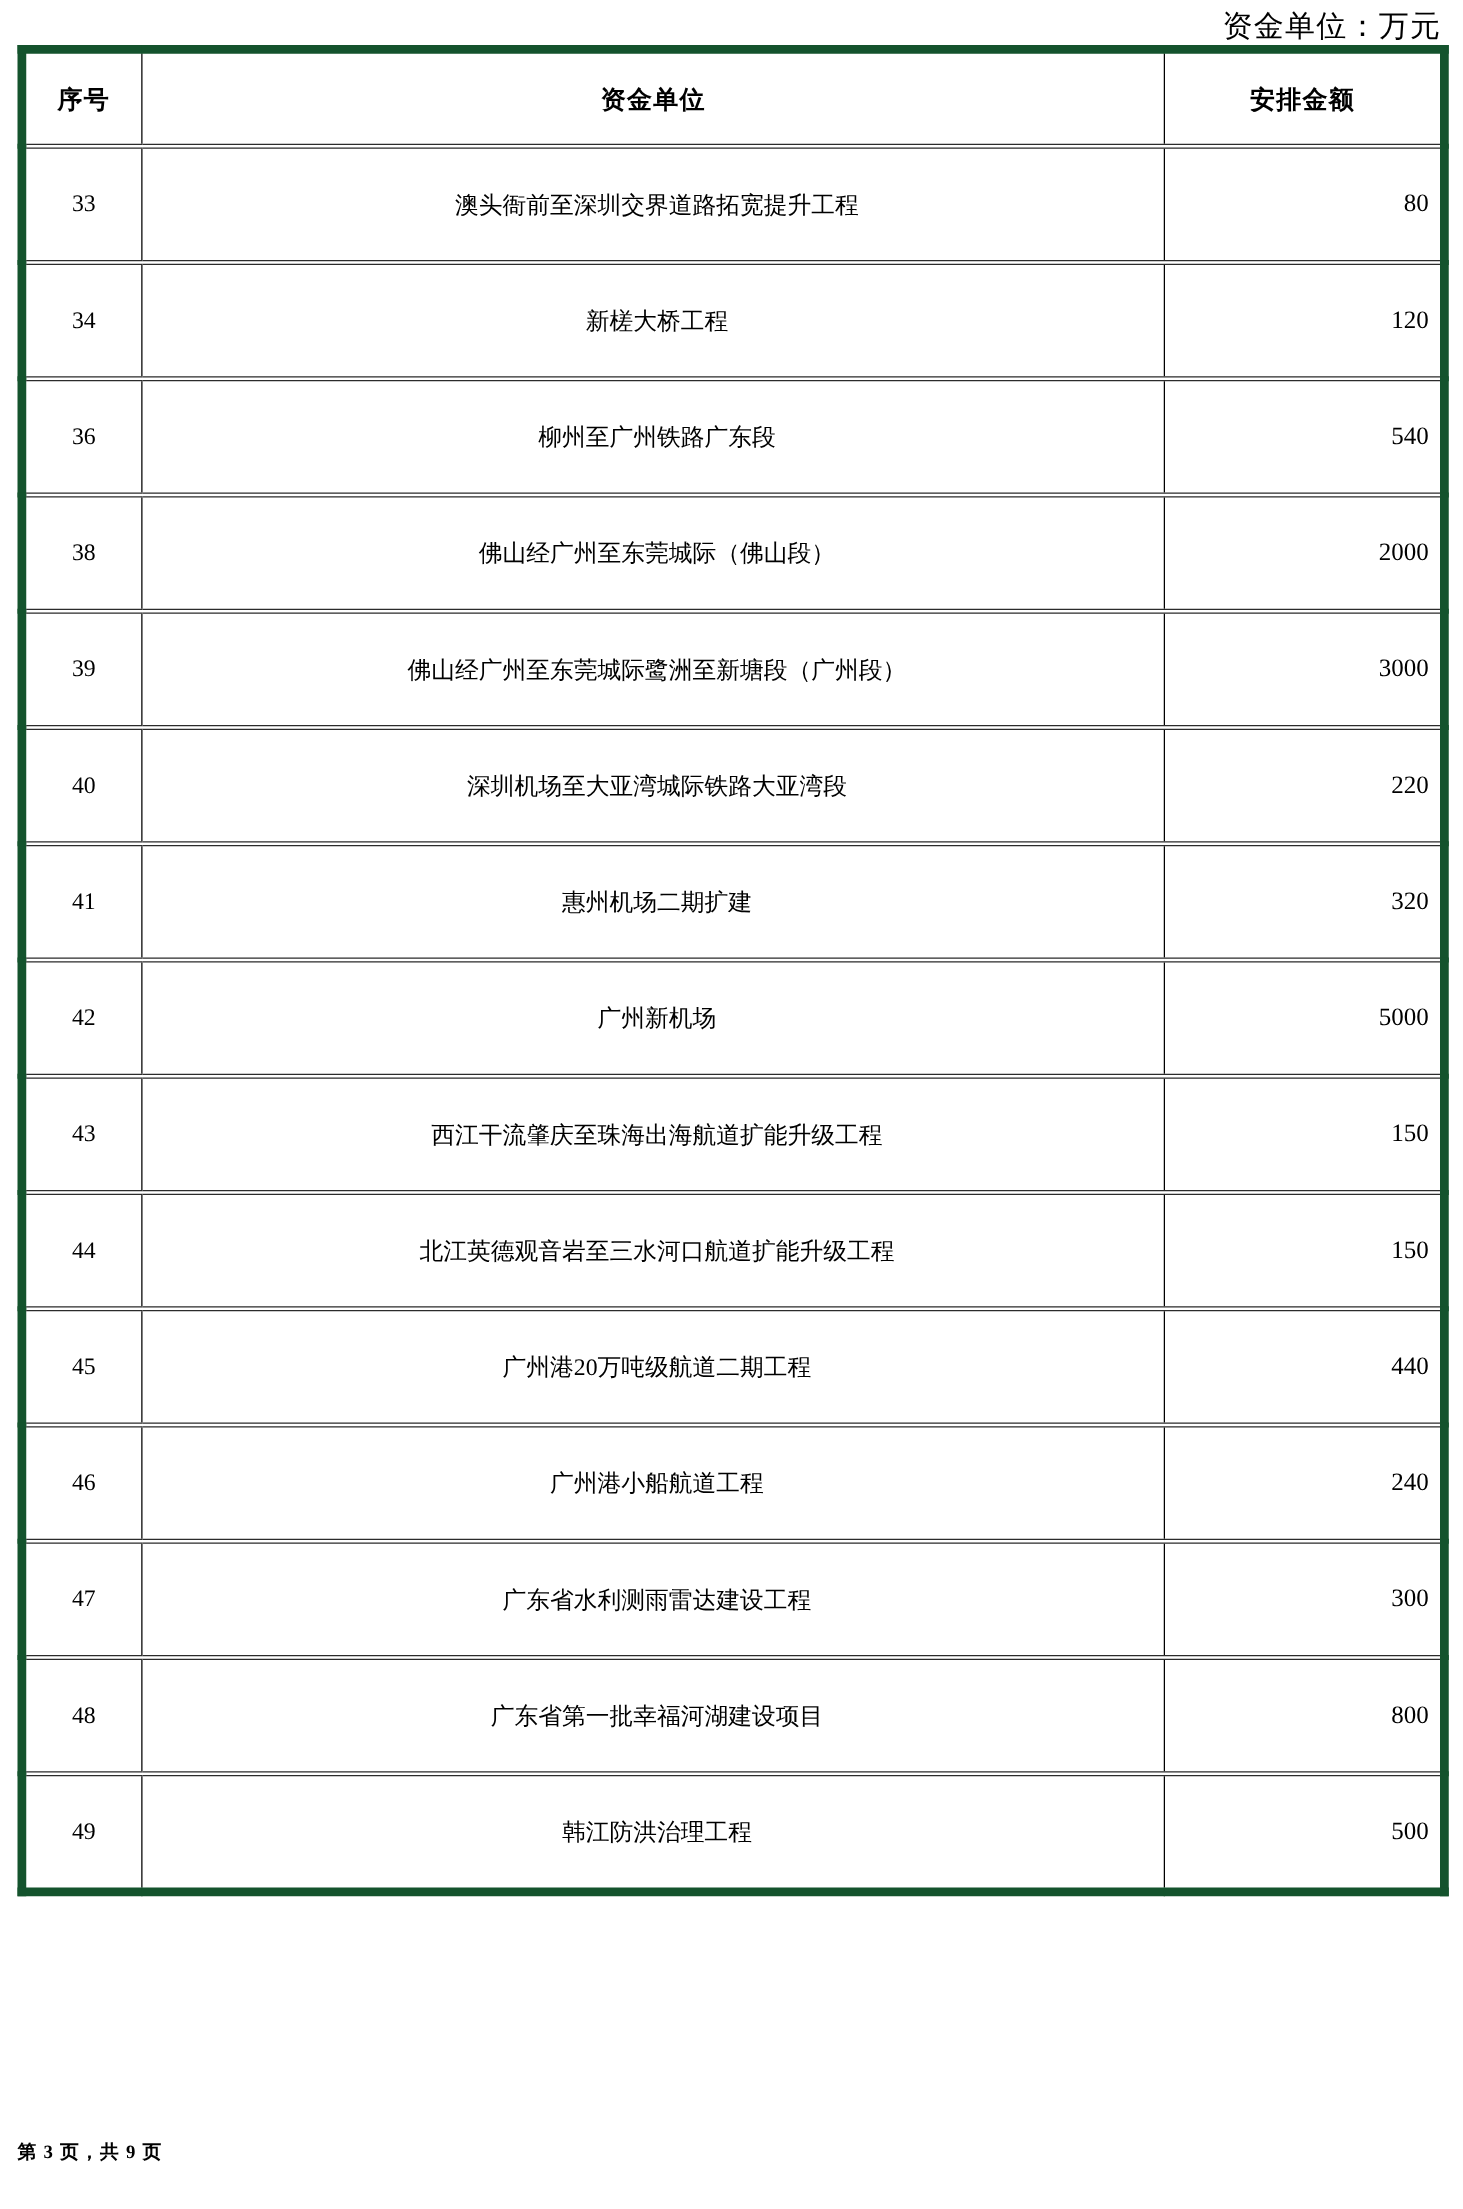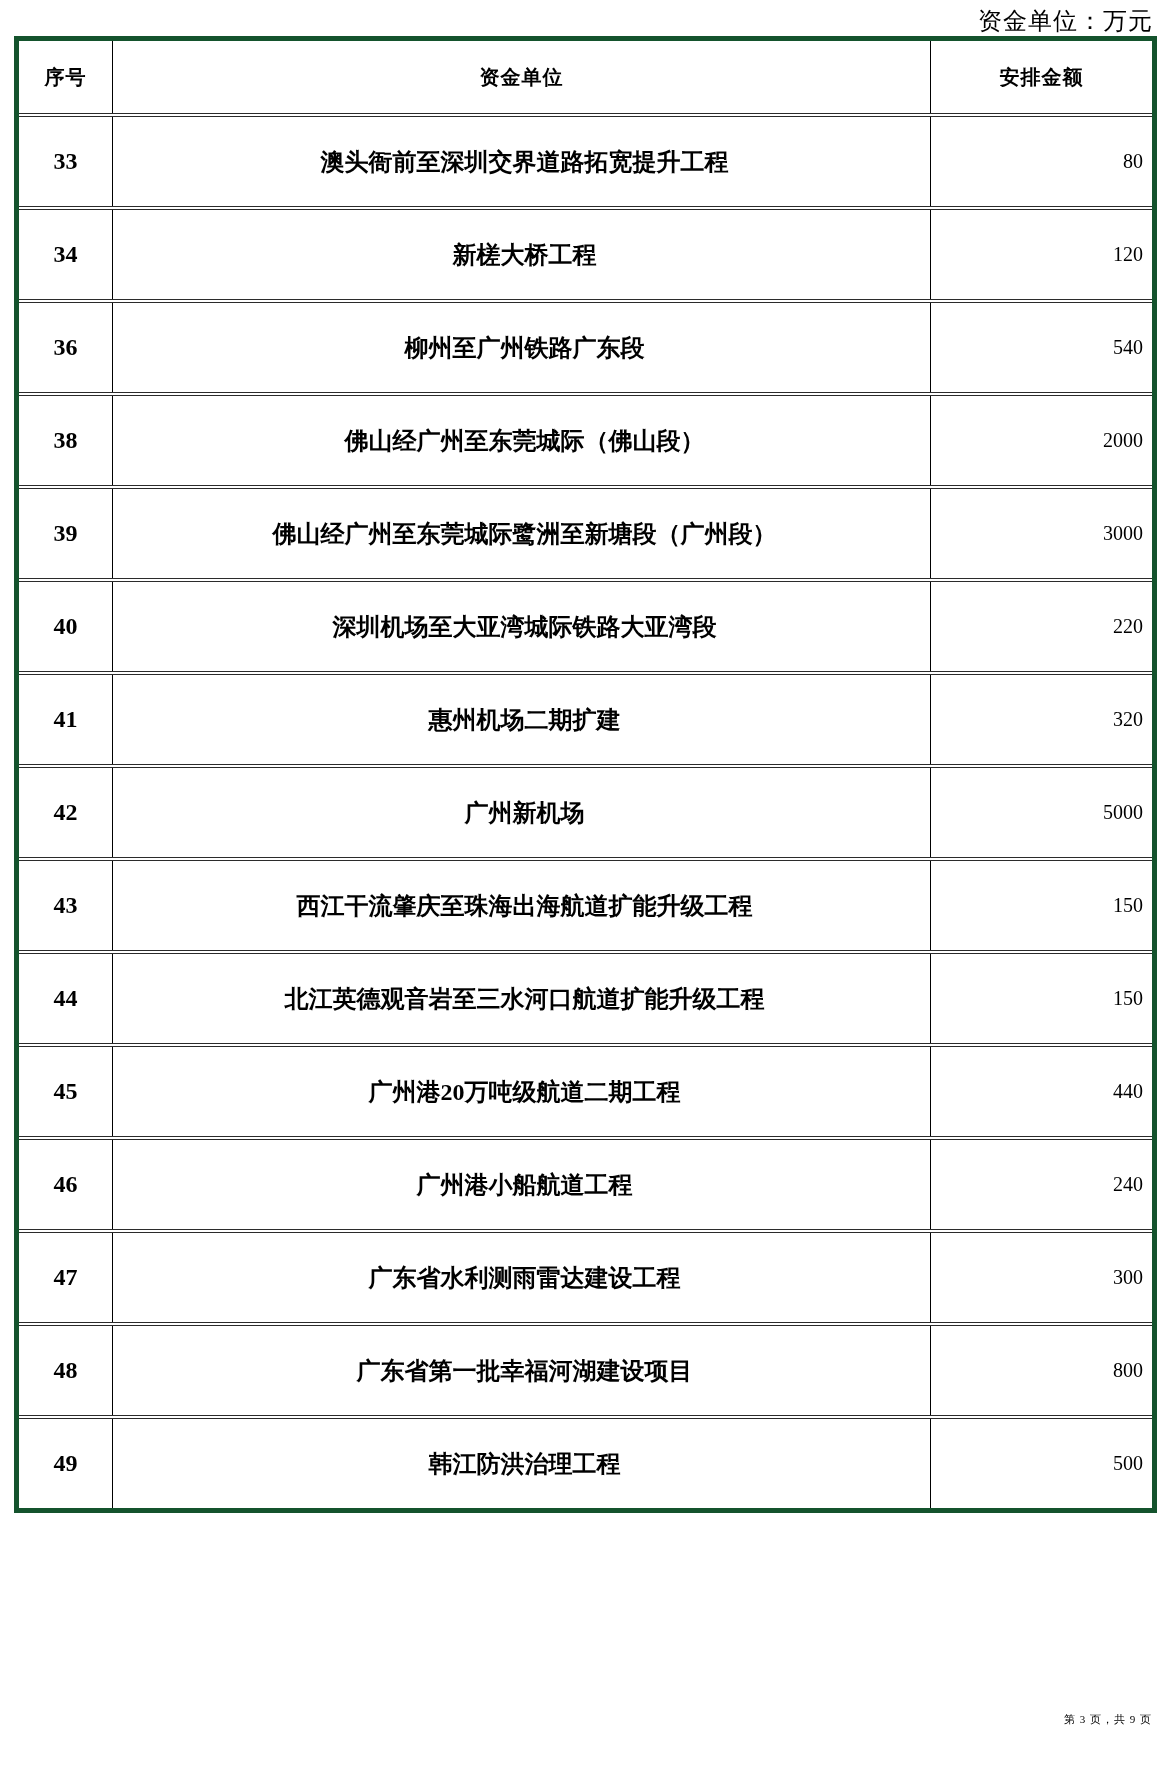--- a/index.html
+++ b/index.html
@@ -21,21 +21,21 @@
     font-size: 24px;
     letter-spacing: 1px;
   }
   table.projects {
     position: absolute;
     top: 36px;
     left: 14px;
     width: 1138px;
     border-collapse: collapse;
     table-layout: fixed;
-    border: 5px solid #14532d;
+    border: 7px solid #14532d;
     padding-left: 24px;
   }
   col.c-index  { width: 96px; }
   col.c-name   { width: 818px; }
   col.c-amount { width: 224px; }
   th, td {
     border-left: 1.5px solid #000000;
     border-right: 1.5px solid #000000;
     border-top: 4px double #2b2b2b;
     border-bottom: 4px double #2b2b2b;
@@ -44,37 +44,38 @@
     overflow: hidden;
     white-space: nowrap;
   }
   thead th {
     height: 70px;
     font-size: 20px;
     font-weight: bold;
     text-align: center;
     letter-spacing: 1px;
   }
-  tbody td { height: 87px; font-size: 24px; font-weight: bold; }
+  tbody td { height: 87px; font-size: 19px; }
   td.cell-index  { text-align: center; }
   td.cell-name   { text-align: center; padding-left: 7px; }
   td.cell-amount {
     text-align: right;
     padding-right: 9px;
     font-size: 20px;
     font-weight: normal;
   }
   .page-footer {
     position: absolute;
     top: 1712px;
     left: 14px;
     width: 1138px;
-    text-align: right;
-    font-size: 11px;
+    text-align: left;
+    font-size: 15px;
     letter-spacing: 1px;
+    font-weight: bold;
   }
 </style>
 </head>
 <body>
 
 <div class="unit-note">资金单位：万元</div>
 
 <table class="projects">
   <colgroup>
     <col class="c-index">

